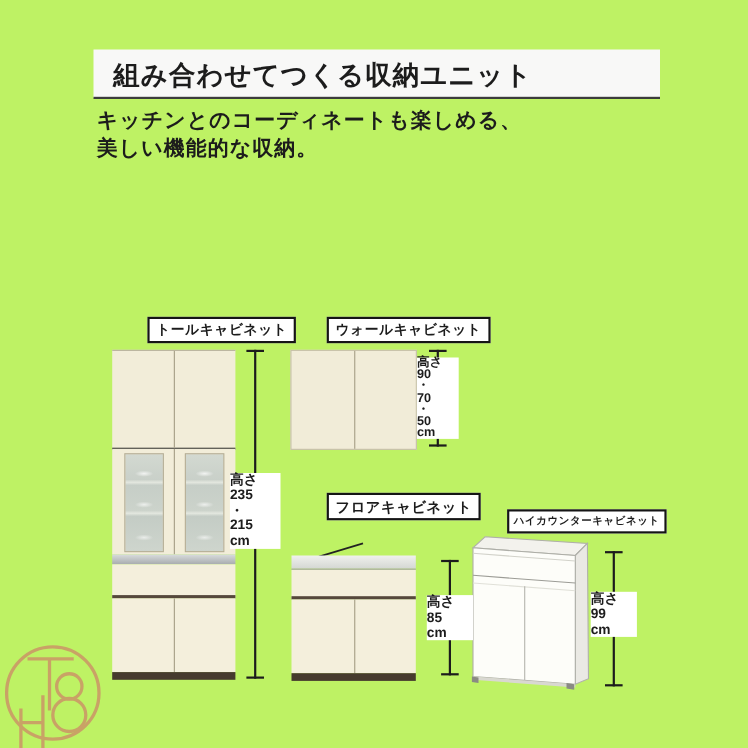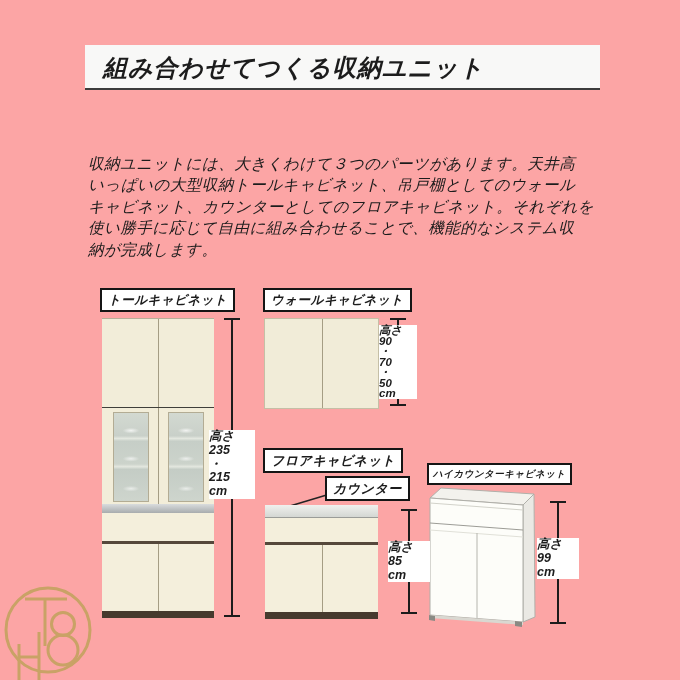--- a/index.html
+++ b/index.html
@@ -1,36 +1,35 @@
 <!DOCTYPE html>
 <html><head>
 <meta charset="utf-8">
 <style>
   html,body{margin:0;padding:0;}
   #page{
     position:relative;
     width:680px;height:680px;
-    background:#fca5a5;
+    background:#bef264;
     overflow:hidden;
     font-family:"Liberation Sans","DejaVu Sans",sans-serif;
     color:#1c1c1c;
-    font-style:italic;
   }
   .abs{position:absolute;}
   
   #title-band{left:85px;top:45px;width:515px;height:44px;background:#f8f8f7;}
   #page-title{left:103px;top:52px;font-size:24px;font-weight:bold;letter-spacing:1px;white-space:nowrap;}
   #title-rule{left:85px;top:88px;width:515px;height:0;border-top:2px solid #3c3c3c;}
   #subtitle{left:88px;top:97px;font-size:19px;font-weight:bold;line-height:26px;white-space:pre-line;letter-spacing:1px;}
   #body-text{left:88px;top:153px;font-size:15.5px;font-weight:500;line-height:21.4px;white-space:pre-line;letter-spacing:0.5px;}
   
   .dlabel{
     border:2px solid #151515;background:#fff;
     font-weight:bold;font-size:12.5px;line-height:1.35;
-    padding:2px 6px 1px 6px;white-space:nowrap;letter-spacing:0.5px;z-index:5;
+    padding:2px 6px 1px 6px;white-space:nowrap;letter-spacing:0.5px;z-index:5;margin-left:34px;
   }
   #label-tall{left:100px;top:288px;}
   #label-wall{left:263px;top:288px;text-align:right;}
   #label-floor{left:263px;top:448px;font-size:13px;text-align:center;}
   #label-counter{left:325px;top:476px;font-size:13px;}
   #label-highcounter{left:427px;top:463px;font-size:9.5px;padding:3px 4px 2px 4px;}
   
   .vline{position:absolute;left:50%;top:0;bottom:0;width:1px;background:#a59d84;}
   #tall-cabinet{left:102px;top:318px;width:112px;height:300px;}
   #tall-upper{left:0;top:0;width:112px;height:88px;background:#f2edd9;border-top:1px solid #b6b09a;border-bottom:2px solid #3f3f3a;}
@@ -67,30 +66,26 @@
   #m-wall-text{font-size:11.5px;line-height:0.92;}
 </style>
 </head>
 <body>
 
 <div id="page">
 
   <div class="abs" id="title-band"></div>
   <div class="abs" id="page-title">組み合わせてつくる収納ユニット</div>
   <div class="abs" id="title-rule"></div>
-  <div class="abs" id="body-text">収納ユニットには、大きくわけて３つのパーツがあります。天井高
-いっぱいの大型収納トールキャビネット、吊戸棚としてのウォール
-キャビネット、カウンターとしてのフロアキャビネット。それぞれを
-使い勝手に応じて自由に組み合わせることで、機能的なシステム収
-納が完成します。</div>
+  <div class="abs" id="subtitle">キッチンとのコーディネートも楽しめる、
+美しい機能的な収納。</div>
 
   <div class="abs dlabel" id="label-tall">トールキャビネット</div>
   <div class="abs dlabel" id="label-wall">ウォールキャビネット</div>
   <div class="abs dlabel" id="label-floor">フロアキャビネット</div>
-  <div class="abs dlabel" id="label-counter">カウンター</div>
   <div class="abs dlabel" id="label-highcounter">ハイカウンターキャビネット</div>
 
   <svg class="abs" style="left:285px;top:492px;" width="50" height="16">
     <line x1="45" y1="2" x2="5" y2="14" stroke="#222" stroke-width="1.5"></line>
   </svg>
 
   <div class="abs" id="tall-cabinet">
     <div class="abs" id="tall-upper">
         <div class="vline"></div>
       </div>

